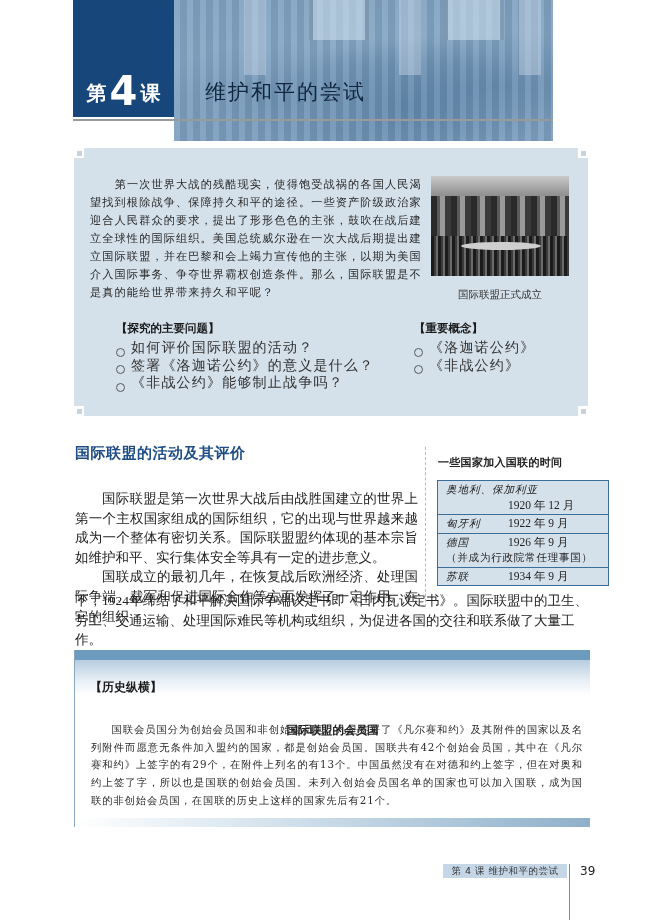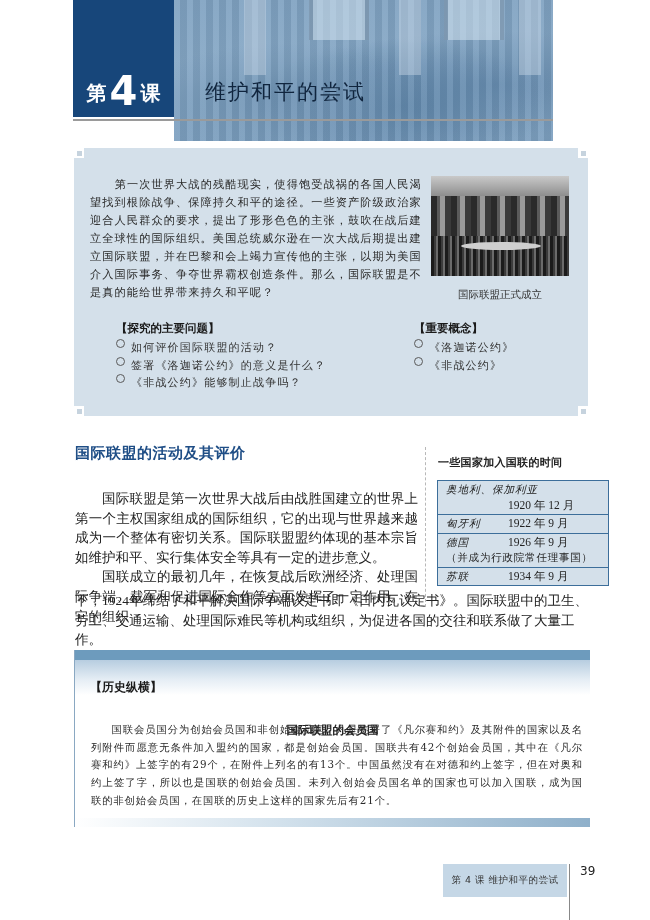--- a/index.html
+++ b/index.html
@@ -77,21 +77,21 @@
       position: absolute; left: 357px; top: 140px; width: 138px; text-align: center;
       font-family: "DejaVu Sans", "Liberation Sans", sans-serif; font-size: 10.5px; color: #333;
     }
     .qblock { position: absolute; top: 173px; }
     .qblock.left { left: 42px; }
     .qblock.right { left: 340px; }
     .qhead {
       font-family: "DejaVu Sans", "Liberation Sans", sans-serif; font-weight: bold;
       font-size: 11.5px; color: #1a1a1a; margin-bottom: 3px;
     }
-    .qitem { font-size: 11px; line-height: 17.5px; letter-spacing: 1.2px; color: #333; display: flex; align-items: flex-start; }
+    .qitem { font-size: 14px; line-height: 17.5px; letter-spacing: 1.2px; color: #333; display: flex; align-items: flex-end; }
     .qitem .bullet {
       display: inline-block; width: 9px; height: 9px; border: 1px solid #5a5a5a; border-radius: 50%;
       margin-right: 6px; flex: none;
     }
 
     
     .sec-title {
       position: absolute; left: 75px; top: 444px;
       font-family: "DejaVu Sans", "Liberation Sans", sans-serif; font-weight: bold;
       font-size: 15px; color: #1f4e86; letter-spacing: 0.5px;
@@ -153,21 +153,21 @@
       font-size: 11.5px; color: #222;
     }
     .hist-text {
       position: absolute; left: 91px; top: 721px; width: 492px;
       font-size: 10.3px; line-height: 17.7px; letter-spacing: 0.9px; color: #2a2a2a;
       text-indent: 2em; text-align: justify;
     }
 
     
     .footer-tab {
-      position: absolute; left: 443px; top: 864px; width: 124px; height: 33px;
+      position: absolute; left: 443px; top: 864px; width: 124px; height: 14px;
       background: #c5d7e6;
       font-family: "DejaVu Sans", "Liberation Sans", sans-serif; font-size: 9.5px; color: #333;
       display: flex; align-items: center; justify-content: center; letter-spacing: 0.5px;
     }
     .footer-rule { position: absolute; left: 569px; top: 864px; width: 1px; height: 56px; background: #888; }
     .page-num {
       position: absolute; left: 580px; top: 864px;
       font-family: "DejaVu Sans", "Liberation Sans", sans-serif; font-size: 12px; color: #222;
     }
   </style>

